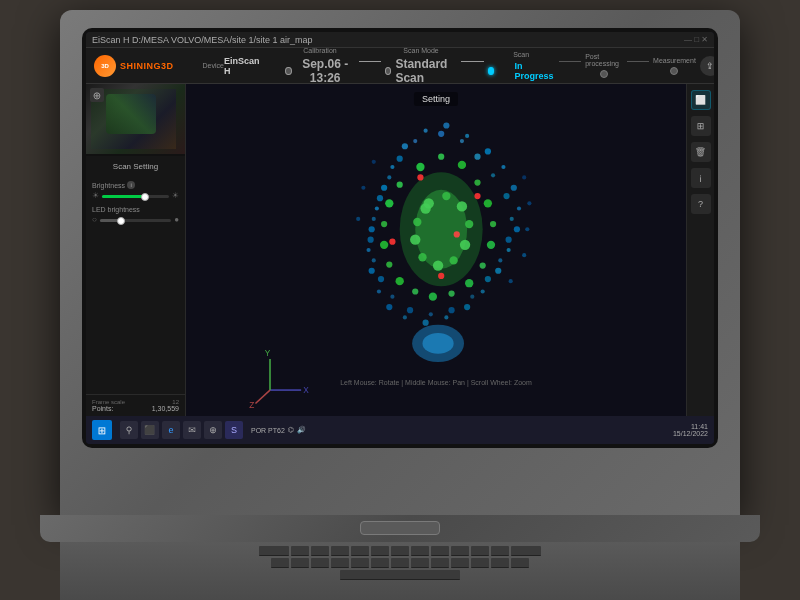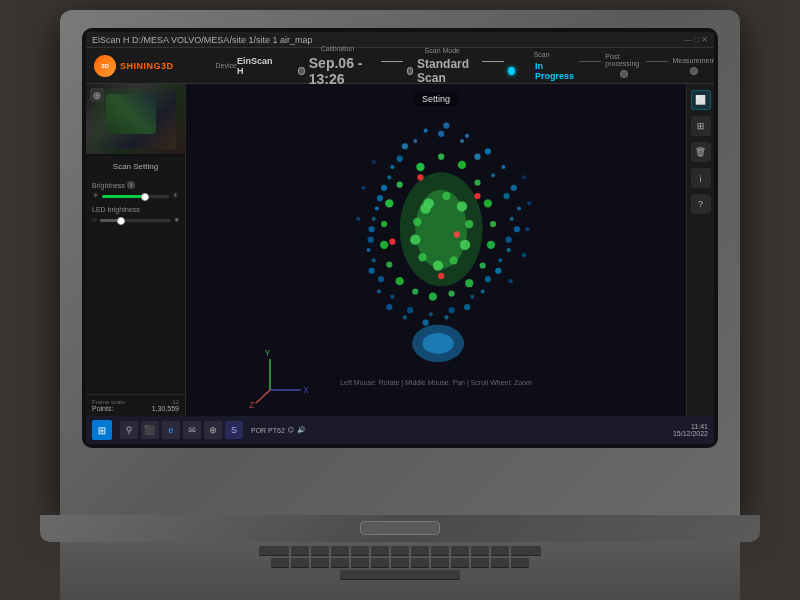--- a/index.html
+++ b/index.html
@@ -65,21 +65,21 @@
       padding: 0 8px;
       gap: 4px;
       border-bottom: 1px solid #333;
       flex-shrink: 0;
     }
 
     .logo-area {
       display: flex;
       align-items: center;
       gap: 4px;
-      margin-right: 20px;
+      margin-right: 7px;
     }
 
     .logo-circle {
       width: 22px;
       height: 22px;
       border-radius: 50%;
       background: linear-gradient(135deg, #ff6600, #ff9933);
       display: flex;
       align-items: center;
       justify-content: center;
@@ -555,21 +555,21 @@
             <span class="nav-section-value">EinScan H</span>
           </div>
 
           <div class="nav-divider"></div>
 
           <div class="nav-progress">
             <div class="progress-step">
               <div class="nav-section-label">Calibration</div>
               <div style="display:flex;align-items:center;gap:4px;">
                 <div class="progress-dot done"></div>
-                <span class="nav-section-value" style="font-size:14px;color:#aaa;">Sep.06 - 13:26</span>
+                <span class="nav-section-value" style="font-size:12px;color:#aaa;text-align:center;">Sep.06 - 13:26</span>
               </div>
             </div>
             <div class="progress-line done"></div>
             <div class="progress-step">
               <div class="nav-section-label">Scan Mode</div>
               <div style="display:flex;align-items:center;gap:4px;">
                 <div class="progress-dot done"></div>
                 <span class="nav-section-value" style="font-size:12px;color:#aaa;">Standard Scan</span>
               </div>
             </div>

